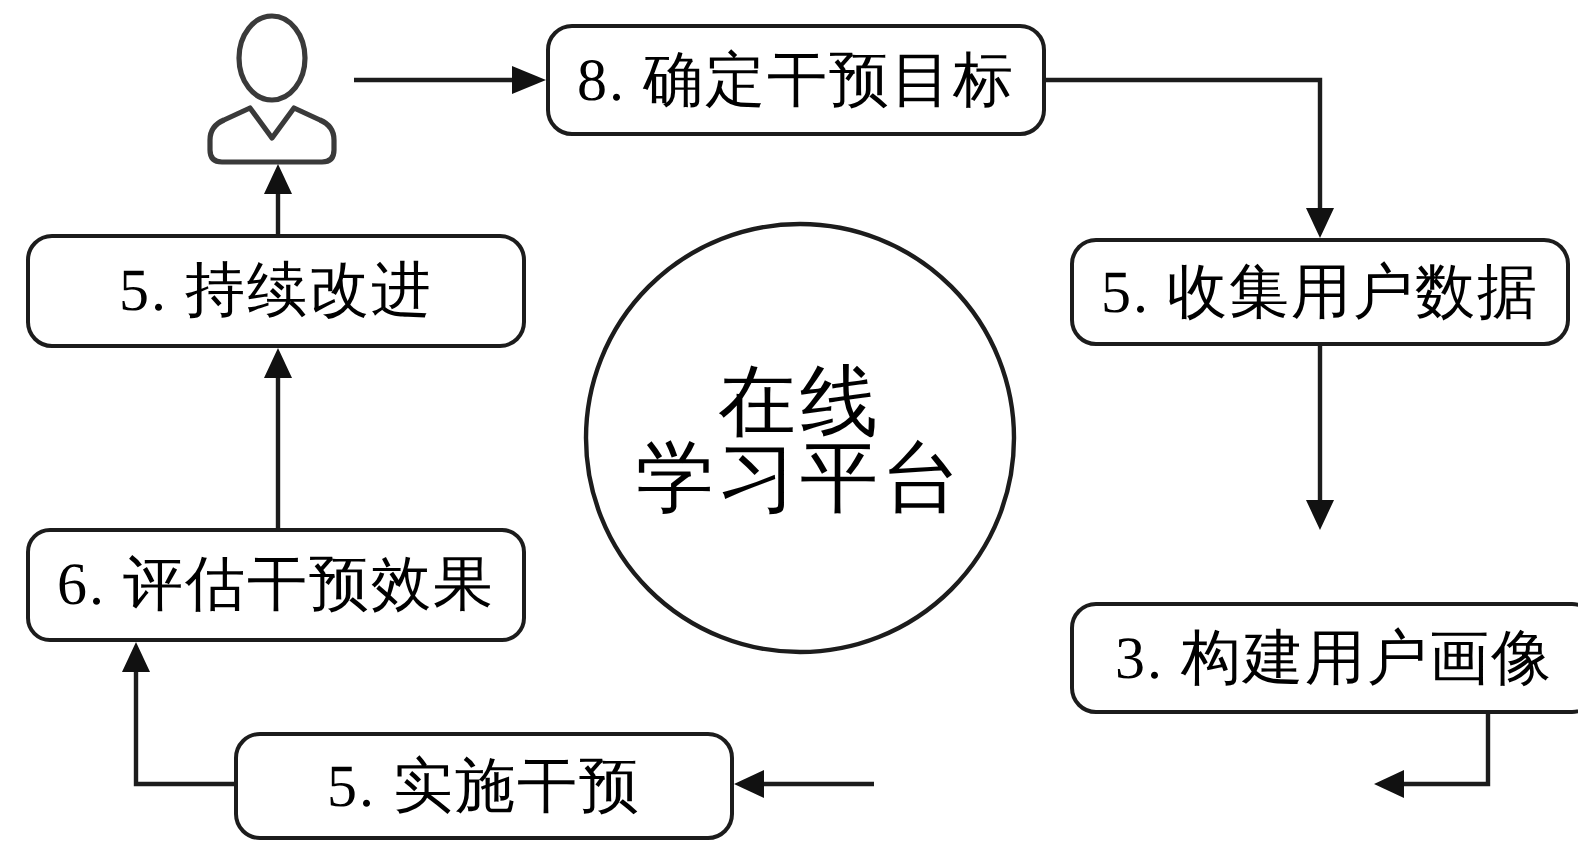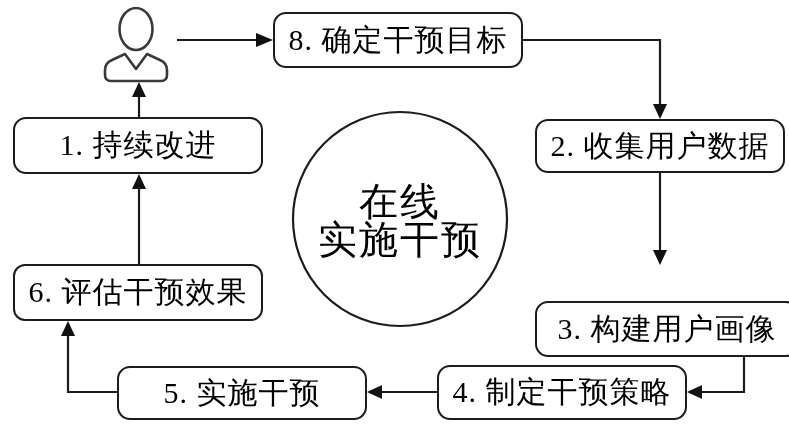--- a/index.html
+++ b/index.html
@@ -90,36 +90,33 @@
       <polygon points="61,336 75,336 68,321"></polygon>
       <polygon points="132,189 146,189 139,174"></polygon>
       <polygon points="132,97 146,97 139,82"></polygon>
     </g>
   </svg>
 
   <div class="step-box box-1">
     <span>8. 确定干预目标</span>
   </div>
   <div class="step-box box-2">
-    <span>2. 收集用户数据</span>
+    <span>5. 收集用户数据</span>
   </div>
   <div class="step-box box-3">
     <span>3. 构建用户画像</span>
-  </div>
-  <div class="step-box box-4">
-    <span>4. 制定干预策略</span>
   </div>
   <div class="step-box box-5">
     <span>5. 实施干预</span>
   </div>
   <div class="step-box box-6">
     <span>6. 评估干预效果</span>
   </div>
   <div class="step-box box-7">
-    <span>1. 持续改进</span>
+    <span>5. 持续改进</span>
   </div>
 
   <div class="center-label">
     <div>在线</div>
-    <div>实施干预</div>
+    <div>学习平台</div>
   </div>
 
 </div>
 
 </body></html>

